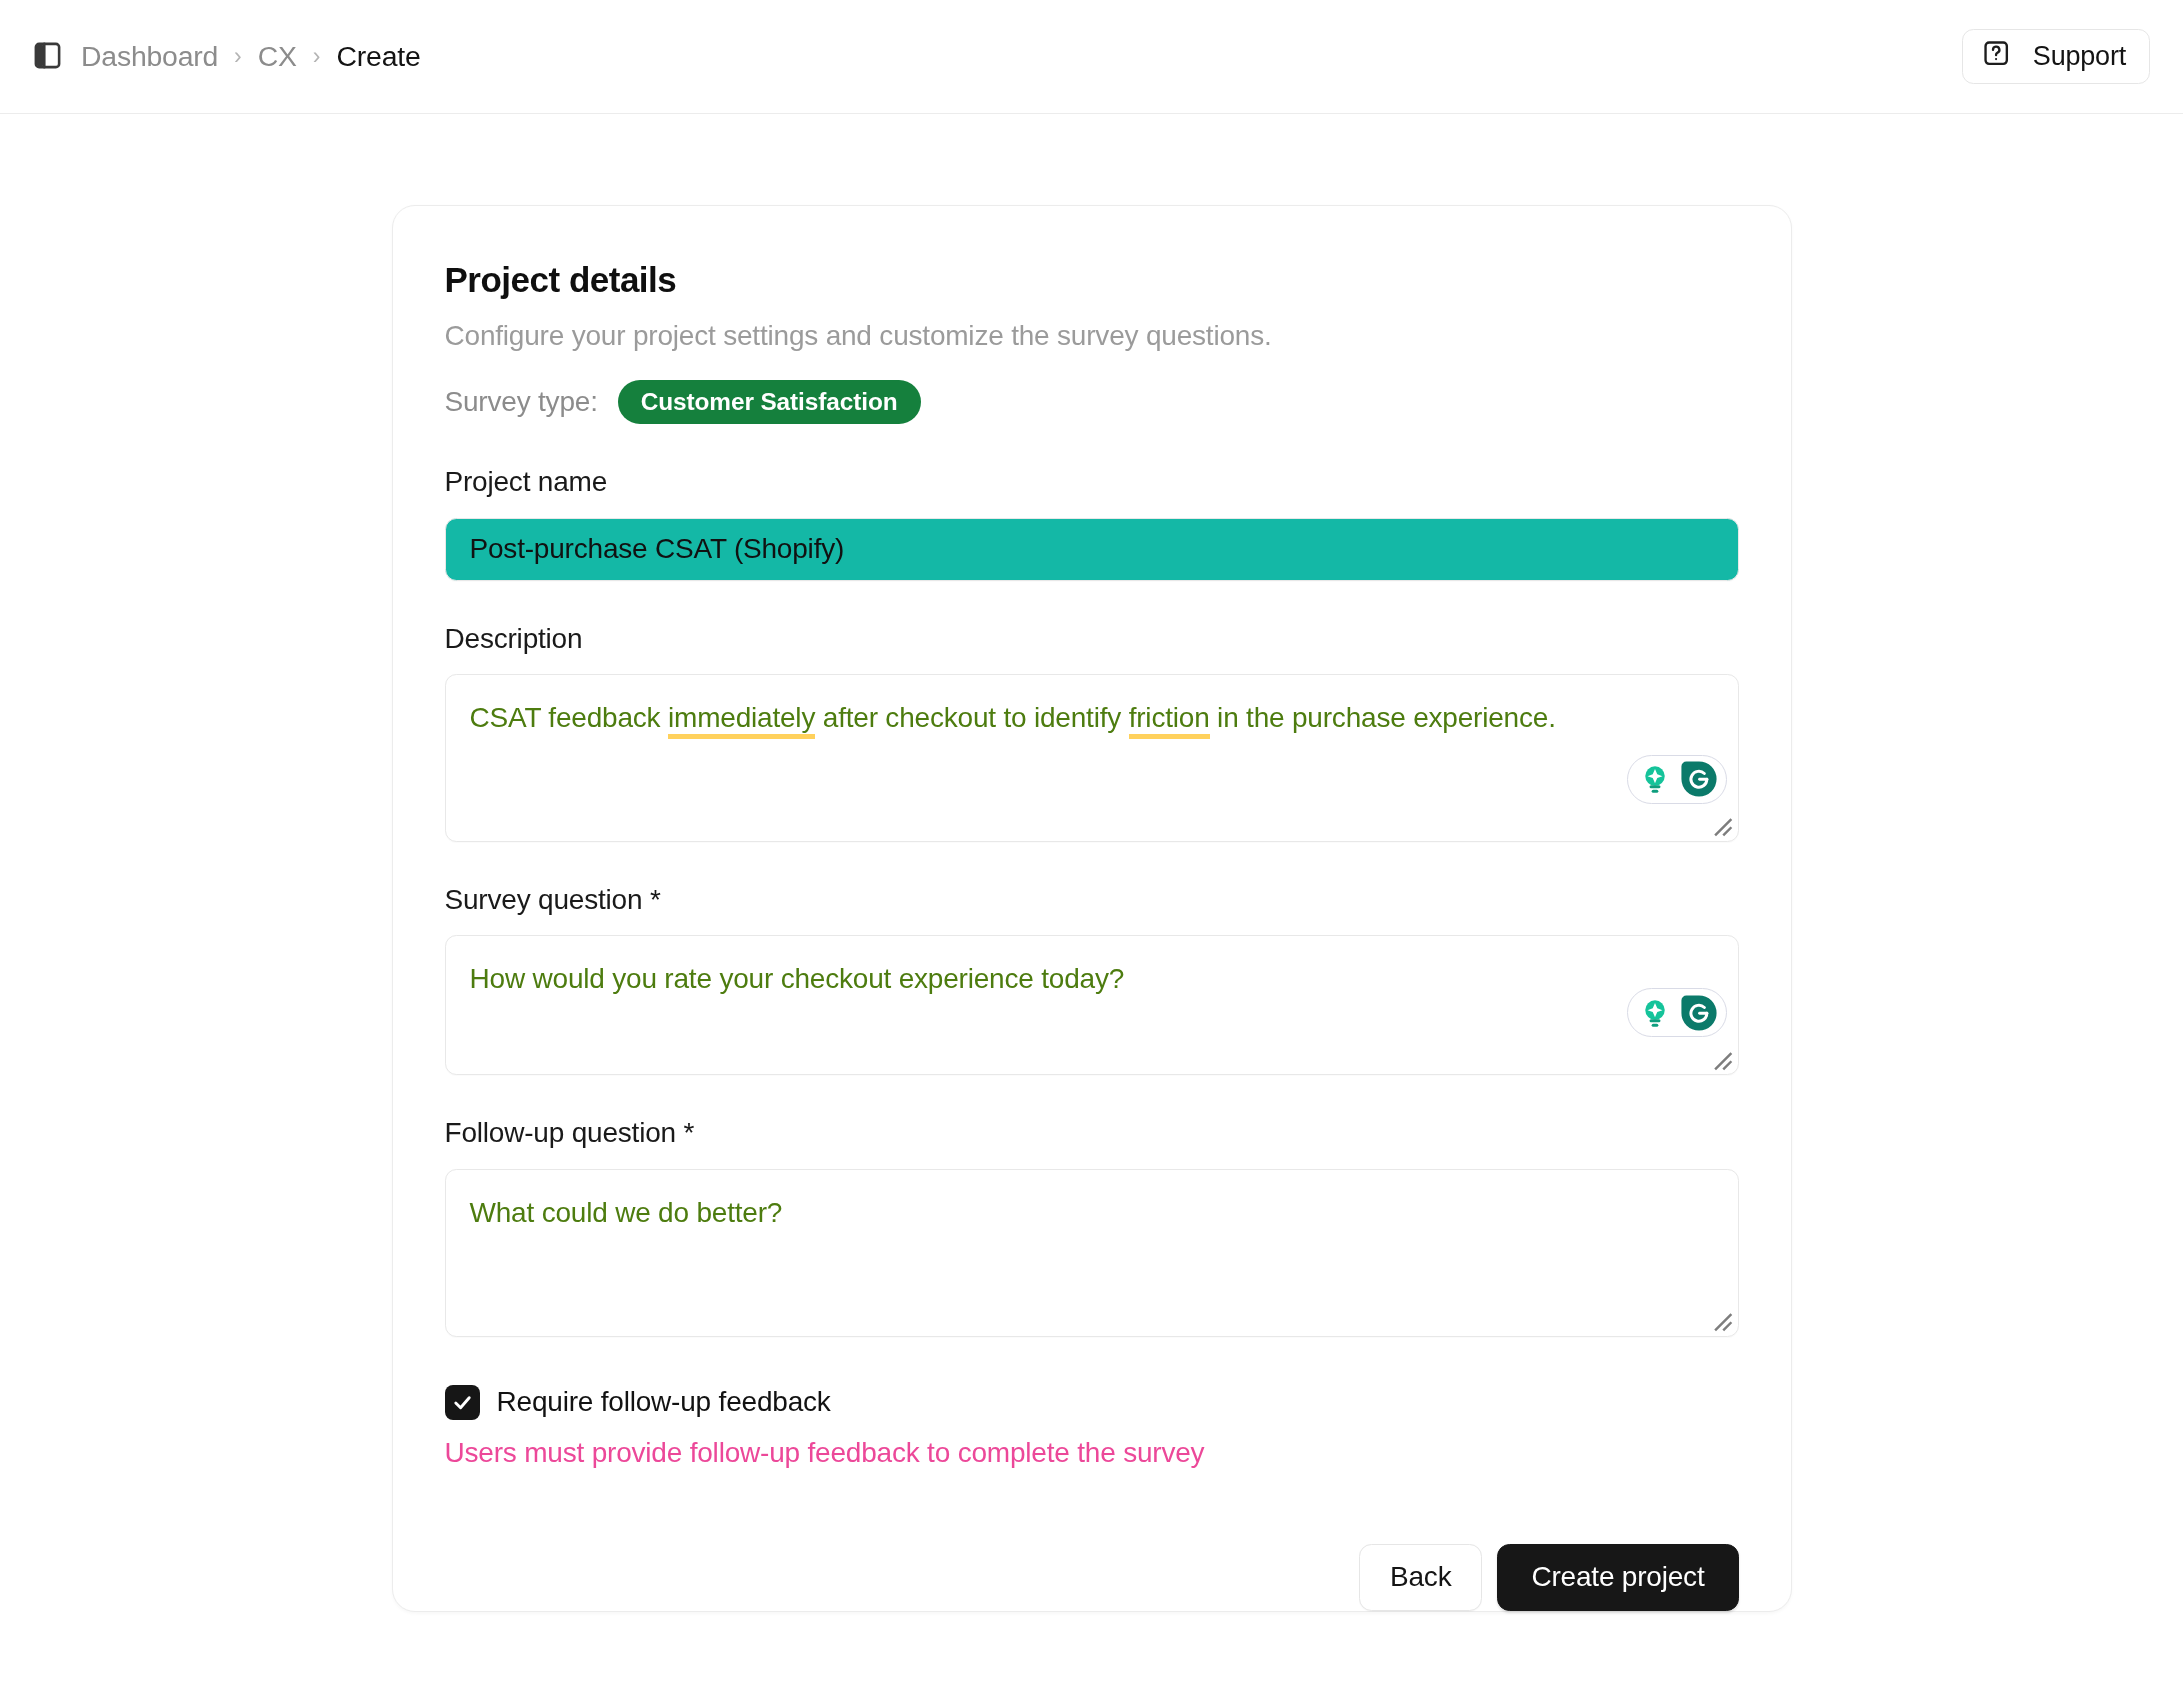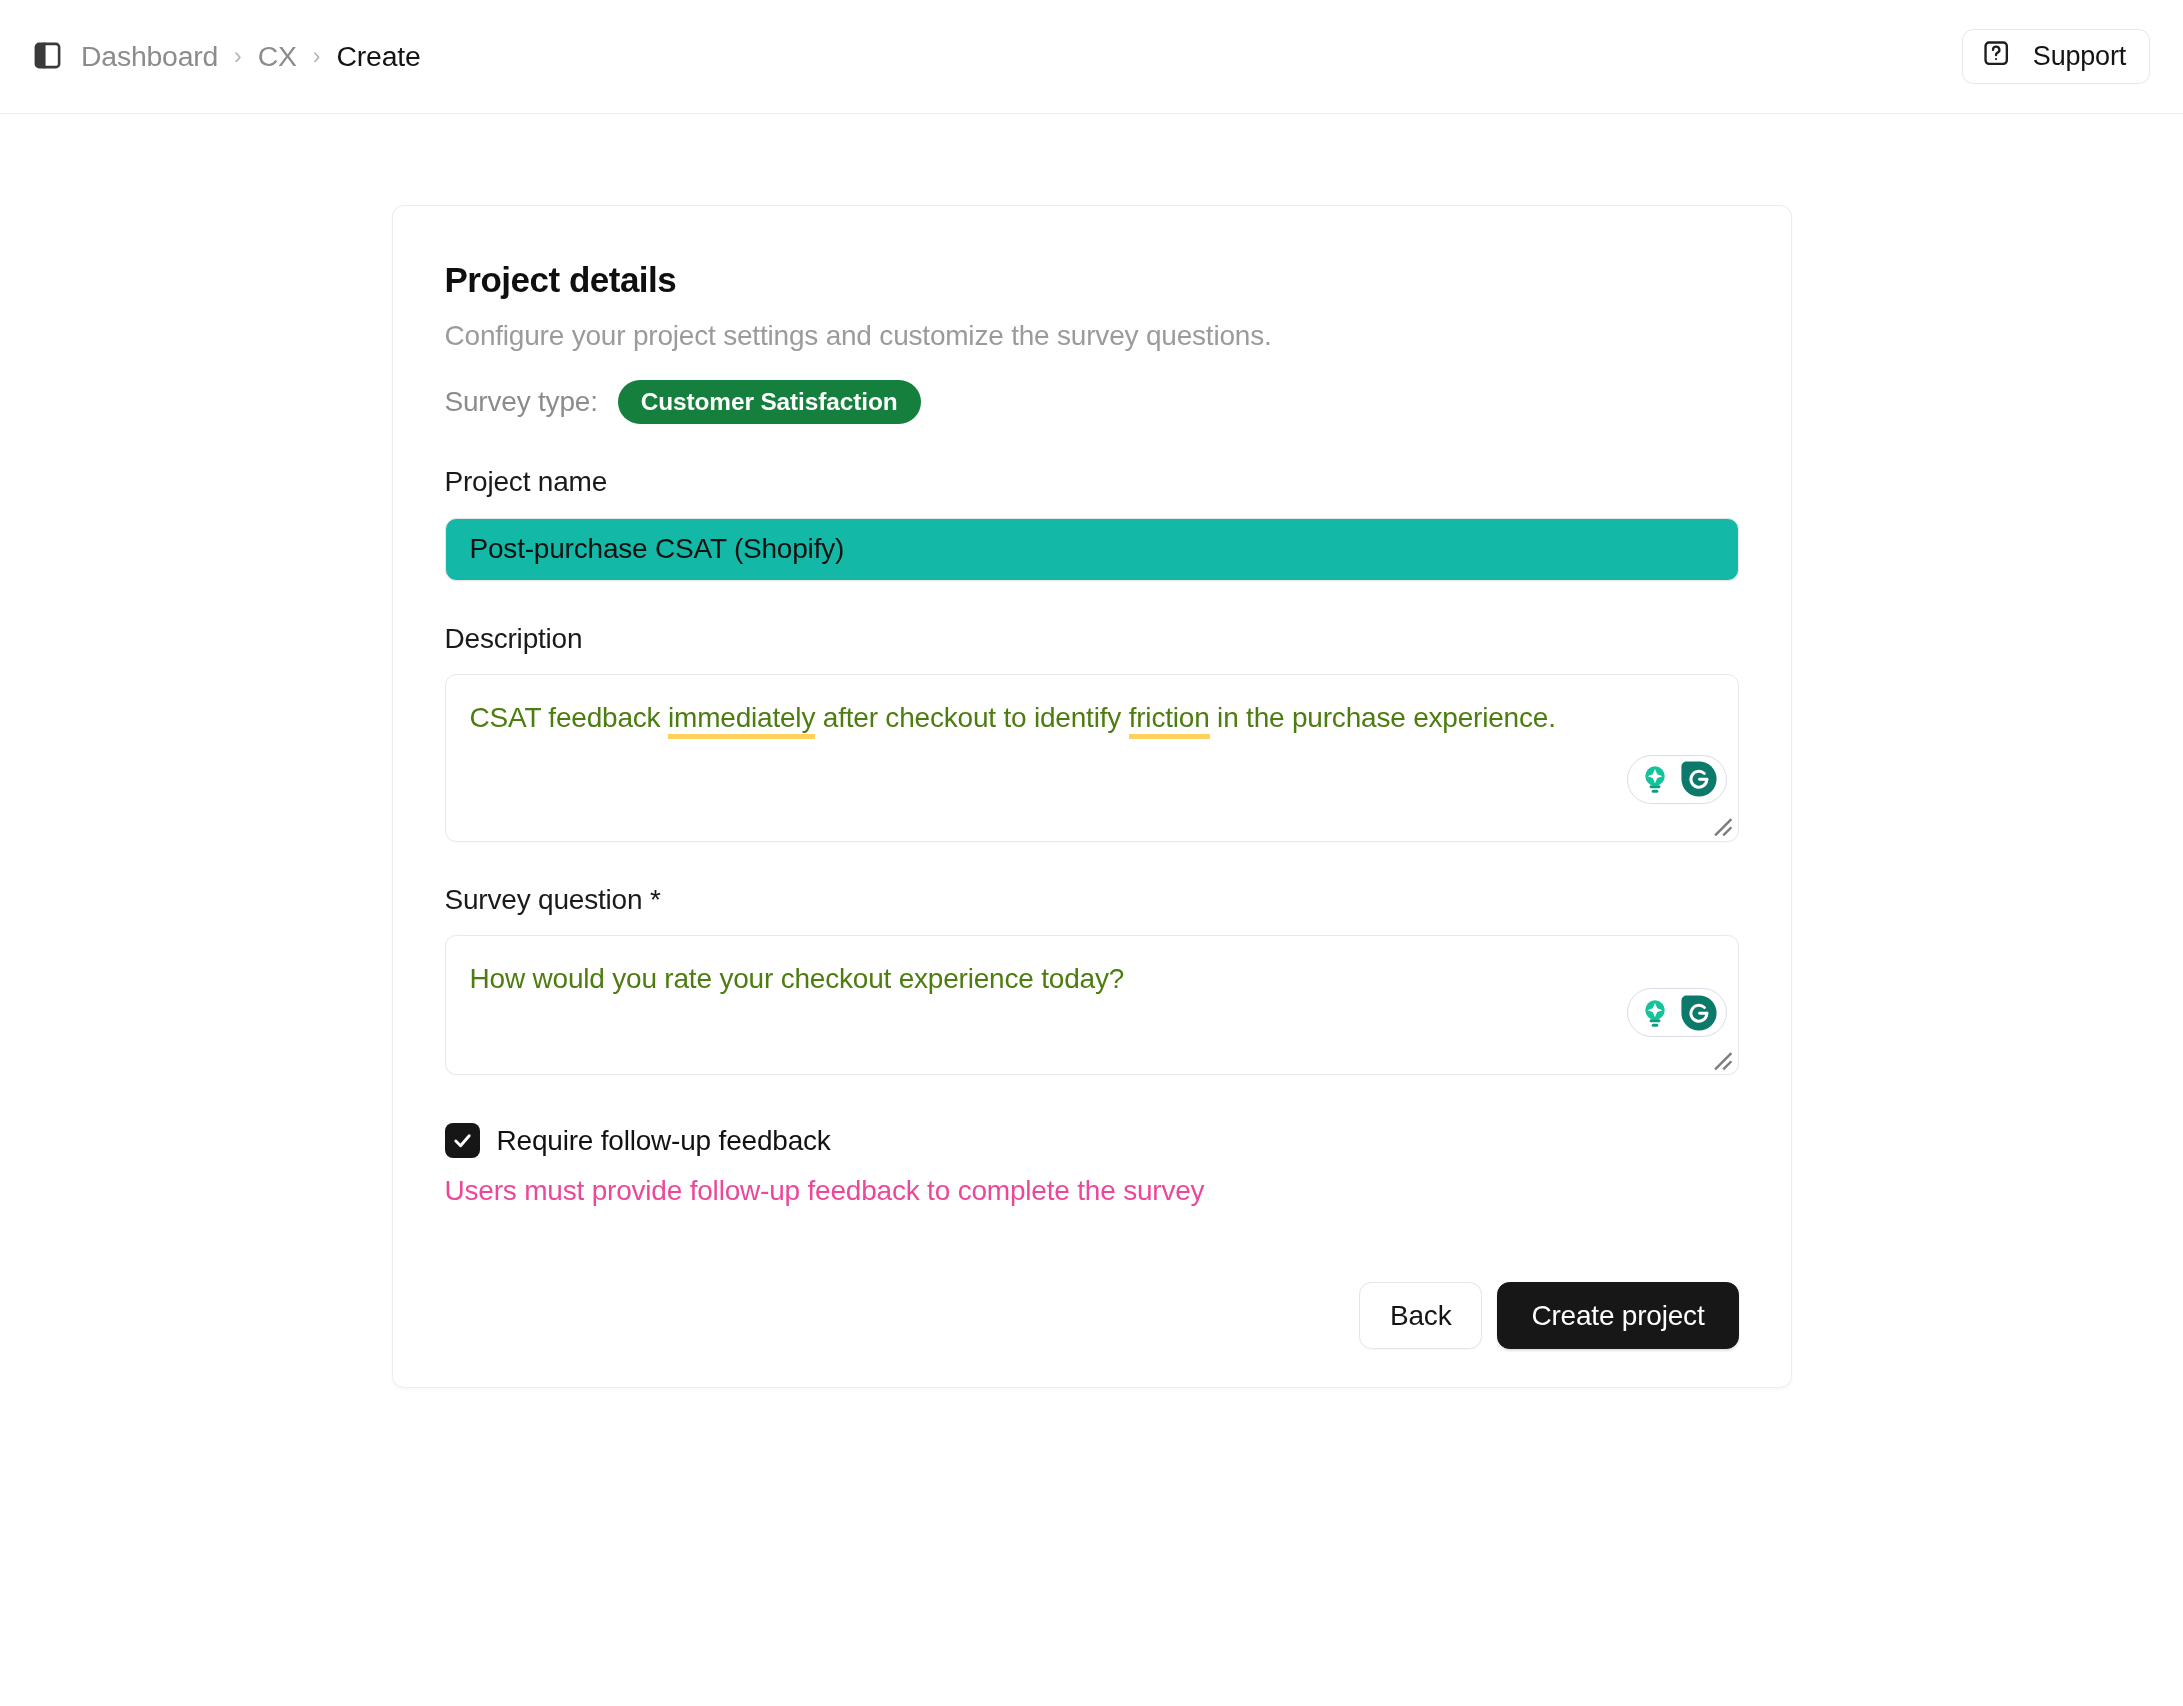--- a/index.html
+++ b/index.html
@@ -68,21 +68,21 @@
     position: relative;
     padding-top: 91px;
     display: flex;
     justify-content: center;
   }
 
   .card {
     width: 1400px;
     background: #ffffff;
     border: 1.7px solid #ececec;
-    border-radius: 12px;
+    border-radius: 23px;
     box-shadow: 0 1.1px 3.4px rgba(0,0,0,0.03);
     padding: 55px 52px 0 52px;
     min-height: 1183px;
   }
 
   .card-title {
     font-size: 35px;
     font-weight: 700;
     color: #0f0f0f;
     letter-spacing: -0.5px;
@@ -368,20 +368,31 @@
         </div>
 
         <span class="resize-handle">
           <svg width="26" height="26" viewBox="0 0 16 16">
             <path d="M15 5 L5 15 M15 10 L10 15" stroke="#7d7d7d" stroke-width="1.5" fill="none"></path>
           </svg>
         </span>
       </div>
     </div>
 
+    <div class="field">
+      <label class="field-label"><span>Follow-up question</span> <span class="req">*</span></label>
+      <div class="ta-wrap">
+        <div class="textarea ta-fu">What could we do better?</div>
+        <span class="resize-handle">
+          <svg width="26" height="26" viewBox="0 0 16 16">
+            <path d="M15 5 L5 15 M15 10 L10 15" stroke="#7d7d7d" stroke-width="1.5" fill="none"></path>
+          </svg>
+        </span>
+      </div>
+    </div>
 
     <div class="check-row">
       <span class="checkbox">
         <svg width="23" height="23" viewBox="0 0 24 24" fill="none" stroke="#ffffff" stroke-width="3" stroke-linecap="round" stroke-linejoin="round">
           <path d="M5 12.5 L10 17.5 L19 7"></path>
         </svg>
       </span>
       <span class="check-label">Require follow-up feedback</span>
     </div>
     <div class="check-help">Users must provide follow-up feedback to complete the survey</div>

